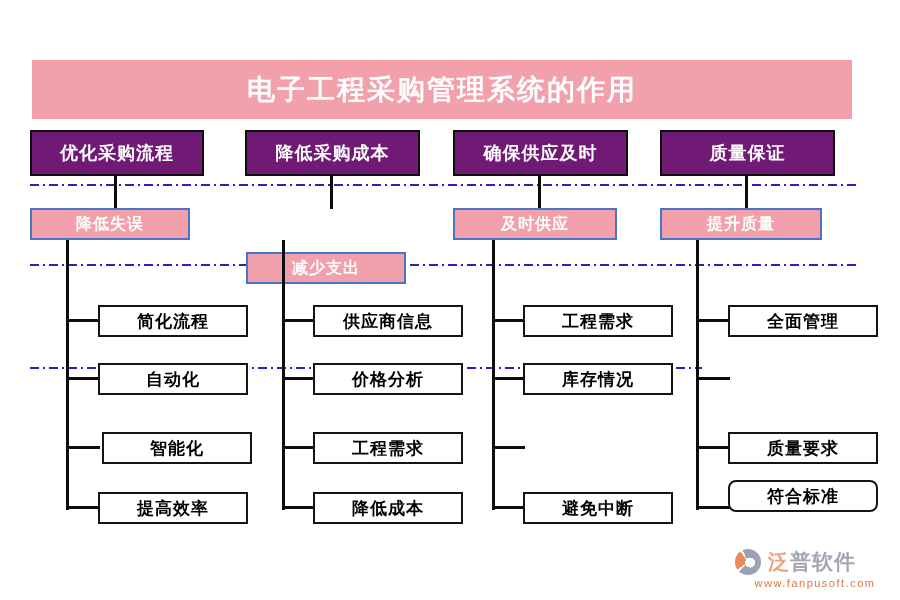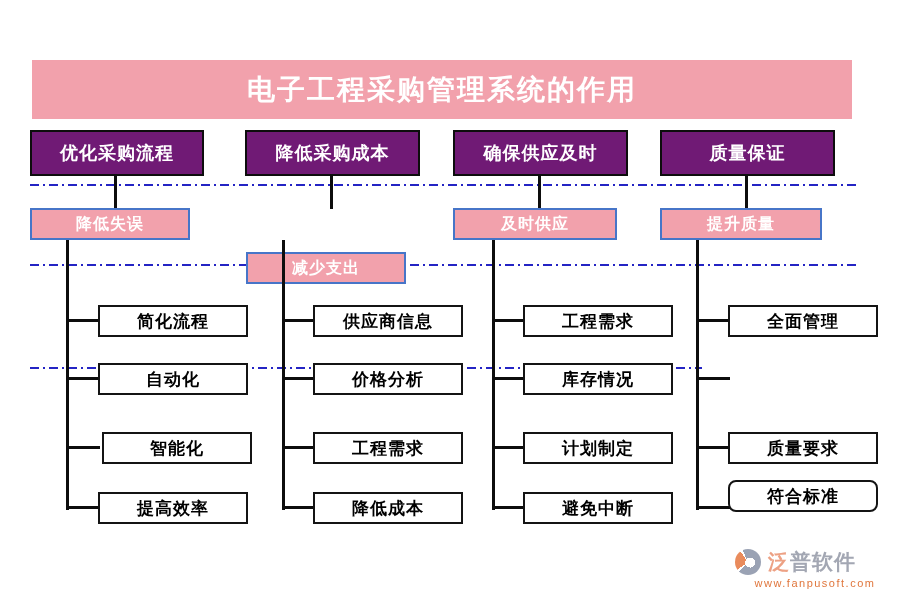--- a/index.html
+++ b/index.html
@@ -109,21 +109,20 @@
   <div class="leaf" style="left:102px;top:432px;">智能化</div>
   <div class="leaf" style="left:98px;top:492px;">提高效率</div>
 
   <div class="leaf" style="left:313px;top:305px;">供应商信息</div>
   <div class="leaf" style="left:313px;top:363px;text-align:right;">价格分析</div>
   <div class="leaf" style="left:313px;top:432px;">工程需求</div>
   <div class="leaf" style="left:313px;top:492px;">降低成本</div>
 
   <div class="leaf" style="left:523px;top:363px;">库存情况</div>
   <div class="leaf" style="left:523px;top:305px;">工程需求</div>
-  <div class="leaf" style="left:523px;top:432px;">计划制定</div>
   <div class="leaf" style="left:523px;top:492px;">避免中断</div>
 
   <div class="leaf" style="left:728px;top:305px;">全面管理</div>
   <div class="leaf" style="left:728px;top:432px;">质量要求</div>
   <div class="leaf" style="left:728px;top:480px;border-radius:8px;">符合标准</div>
 
   <div class="footer">
     <div class="brandrow">
       <span class="logo-icon"></span>
       <span class="brand"><span class="accent">泛</span><span>普软件</span></span>

